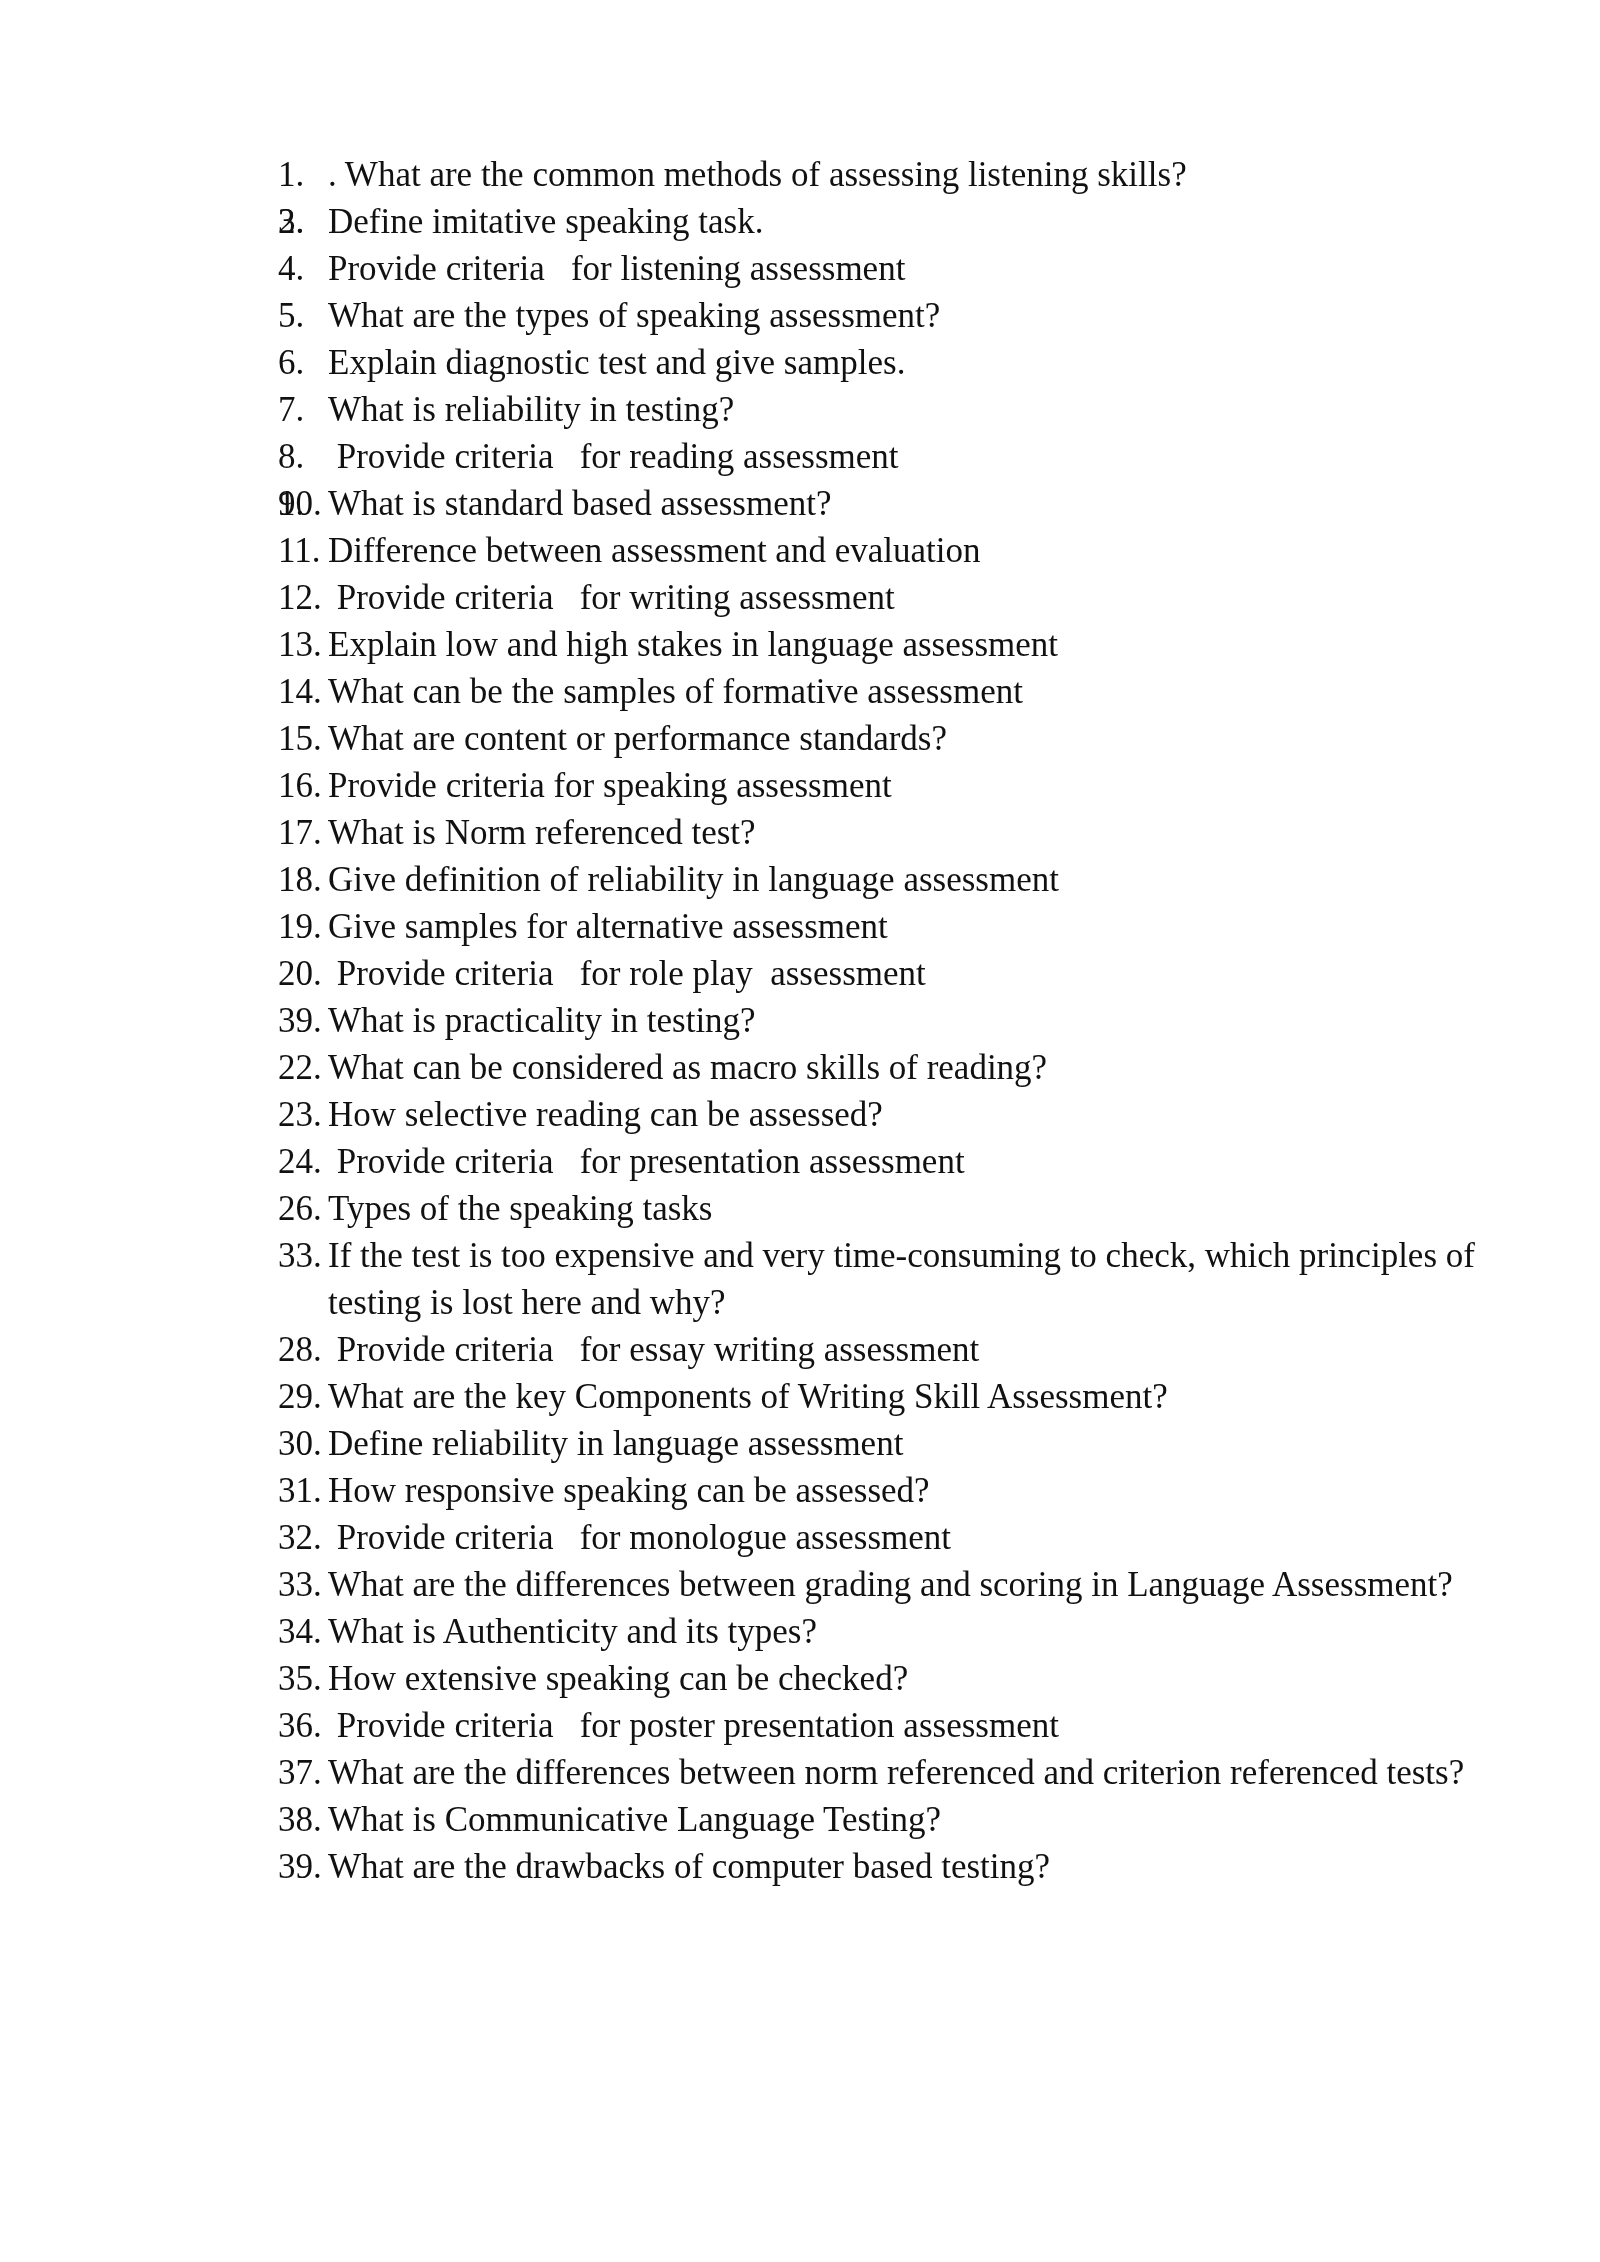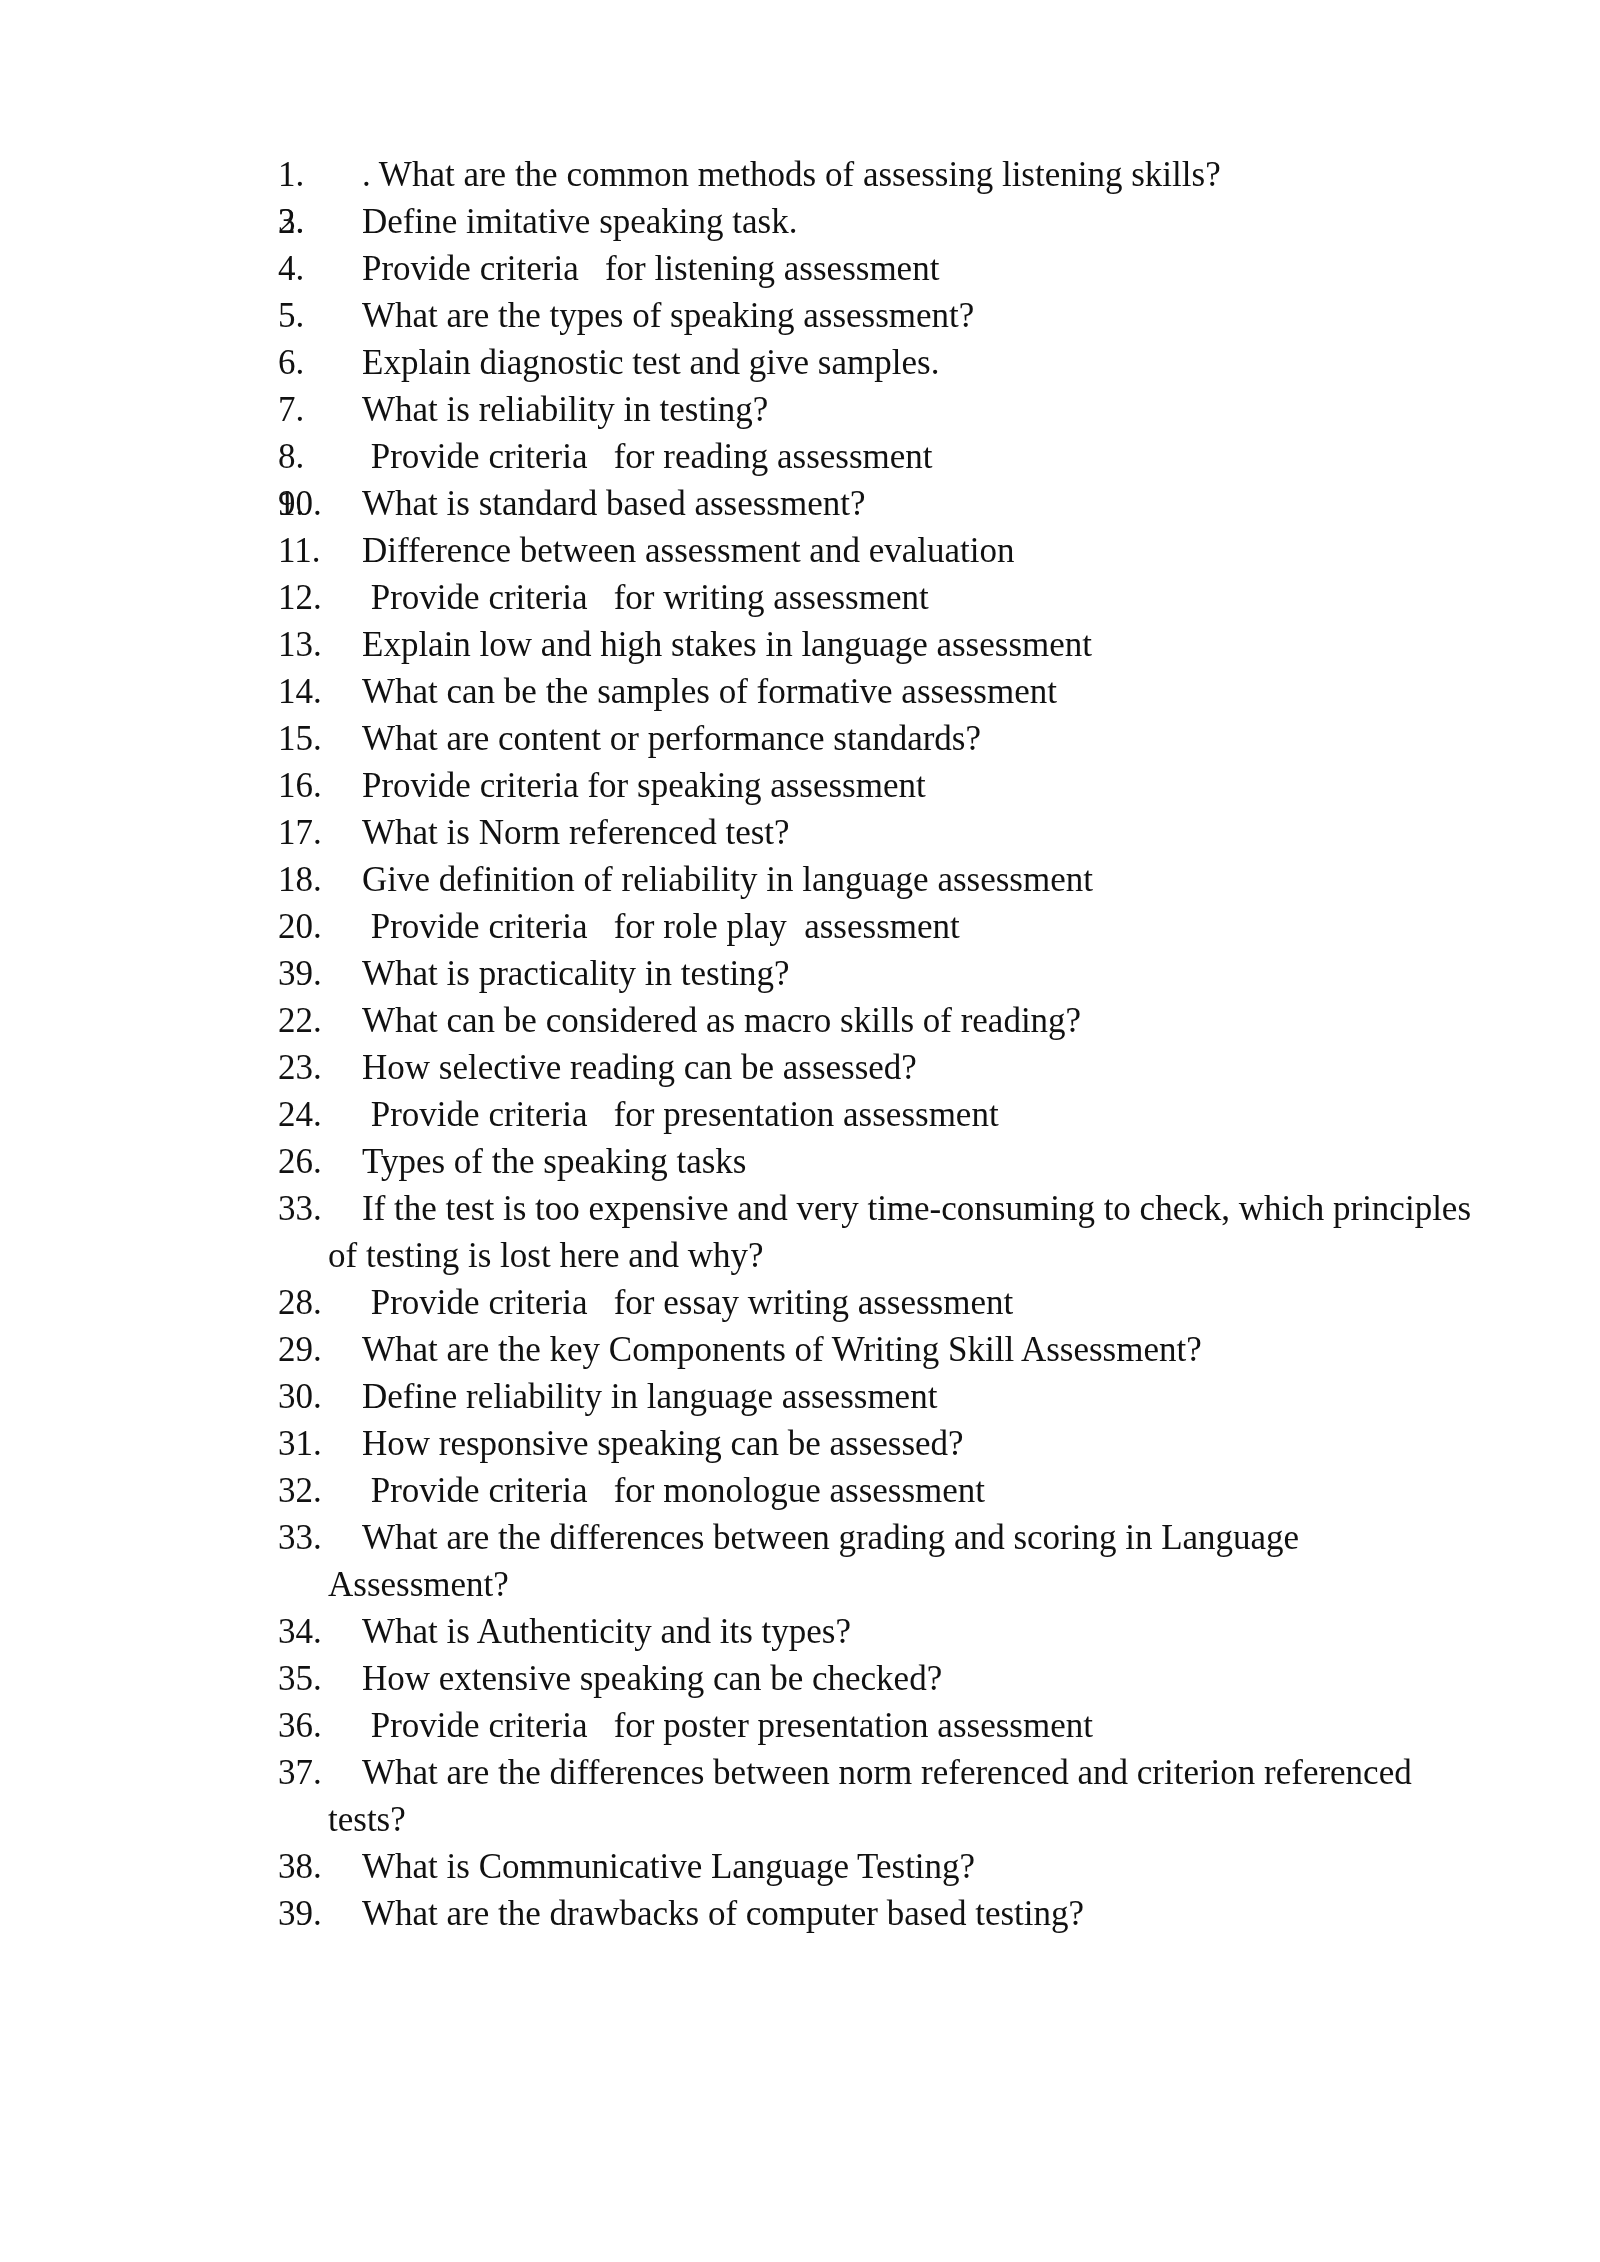--- a/index.html
+++ b/index.html
@@ -5,21 +5,21 @@
   html, body { margin:0; padding:0; background:#ffffff; }
   body { width:1600px; height:2262px; position:relative; overflow:hidden; }
   .page { position:absolute; left:0; top:0; width:1600px; height:2262px; background:#fff; }
   ol.qlist {
     position:absolute; left:278px; top:151px; width:1200px;
     margin:0; padding:0; list-style:none;
     font-family:"Liberation Serif", serif; font-size:35px; line-height:47px; color:#111;
   }
   ol.qlist li { position:relative; padding-left:50px; margin:0; }
   ol.qlist li .num { position:absolute; left:0; top:0; white-space:pre; }
-  ol.qlist li .txt { white-space:pre-wrap;margin-left:34px; }
+  ol.qlist li .txt { white-space:pre-wrap; }
 </style>
 </head>
 <body>
 
 <div class="page">
   <ol class="qlist" id="qlist">
       <li><span class="num">1.</span><span class="txt">. What are the common methods of assessing listening skills?</span></li>
       <li><span class="num">2.</span></li>
       <li><span class="num">3.</span><span class="txt">Define imitative speaking task.</span></li>
       <li><span class="num">4.</span><span class="txt">Provide criteria   for listening assessment</span></li>
@@ -30,20 +30,21 @@
       <li><span class="num">9.</span></li>
       <li><span class="num">10.</span><span class="txt">What is standard based assessment?</span></li>
       <li><span class="num">11.</span><span class="txt">Difference between assessment and evaluation</span></li>
       <li><span class="num">12.</span><span class="txt"> Provide criteria   for writing assessment</span></li>
       <li><span class="num">13.</span><span class="txt">Explain low and high stakes in language assessment</span></li>
       <li><span class="num">14.</span><span class="txt">What can be the samples of formative assessment</span></li>
       <li><span class="num">15.</span><span class="txt">What are content or performance standards?</span></li>
       <li><span class="num">16.</span><span class="txt">Provide criteria for speaking assessment</span></li>
       <li><span class="num">17.</span><span class="txt">What is Norm referenced test?</span></li>
       <li><span class="num">18.</span><span class="txt">Give definition of reliability in language assessment</span></li>
+      <li><span class="num">19.</span><span class="txt">Give samples for alternative assessment</span></li>
       <li><span class="num">20.</span><span class="txt"> Provide criteria   for role play  assessment</span></li>
       <li><span class="num">39.</span><span class="txt">What is practicality in testing?</span></li>
       <li><span class="num">22.</span><span class="txt">What can be considered as macro skills of reading?</span></li>
       <li><span class="num">23.</span><span class="txt">How selective reading can be assessed?</span></li>
       <li><span class="num">24.</span><span class="txt"> Provide criteria   for presentation assessment</span></li>
       <li><span class="num">26.</span><span class="txt">Types of the speaking tasks</span></li>
       <li><span class="num">33.</span><span class="txt">If the test is too expensive and very time-consuming to check, which principles of testing is lost here and why?</span></li>
       <li><span class="num">28.</span><span class="txt"> Provide criteria   for essay writing assessment</span></li>
       <li><span class="num">29.</span><span class="txt">What are the key Components of Writing Skill Assessment?</span></li>
       <li><span class="num">30.</span><span class="txt">Define reliability in language assessment</span></li>

